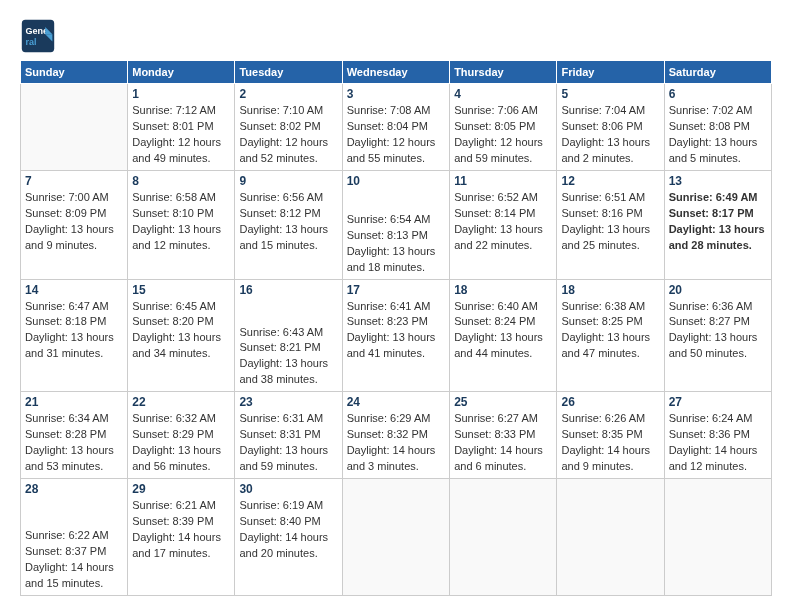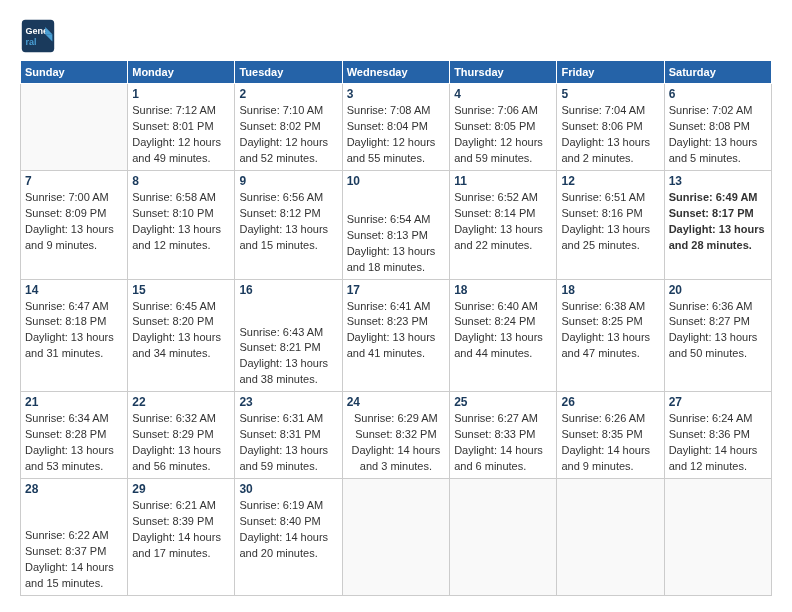--- a/index.html
+++ b/index.html
@@ -299,21 +299,21 @@
           </td>
           <td>
             <div class="day-number">23</div>
             <div class="day-info" style="white-space: pre-line;">Sunrise: 6:31 AM
 Sunset: 8:31 PM
 Daylight: 13 hours
 and 59 minutes.</div>
           </td>
           <td>
             <div class="day-number">24</div>
-            <div class="day-info" style="white-space: pre-line; text-align: center;">Sunrise: 6:29 AM
+            <div class="day-info" style="white-space: pre-line;">Sunrise: 6:29 AM
 Sunset: 8:32 PM
 Daylight: 14 hours
 and 3 minutes.</div>
           </td>
           <td>
             <div class="day-number">25</div>
             <div class="day-info" style="white-space: pre-line;">Sunrise: 6:27 AM
 Sunset: 8:33 PM
 Daylight: 14 hours
 and 6 minutes.</div>

